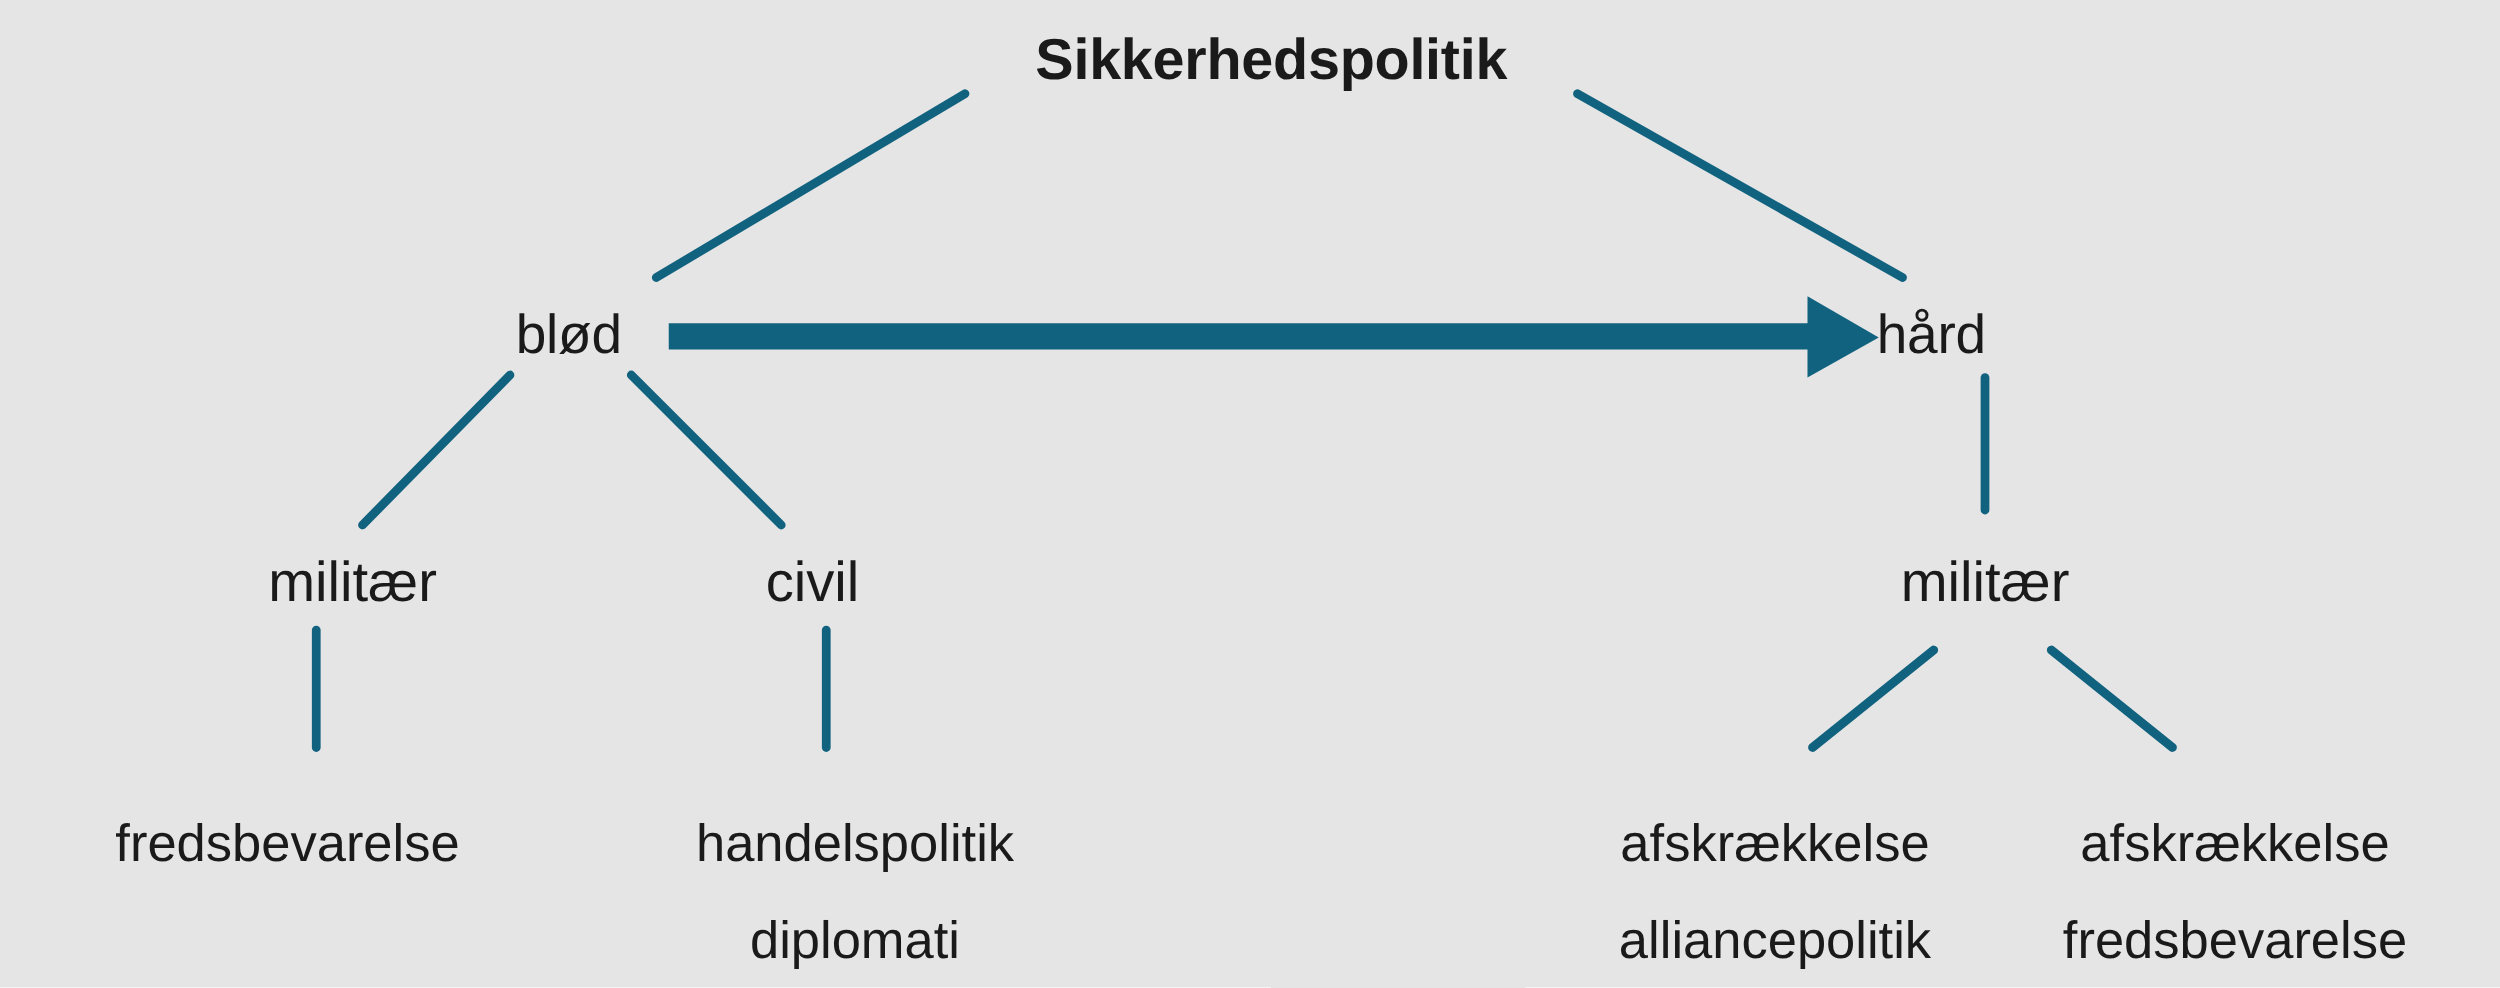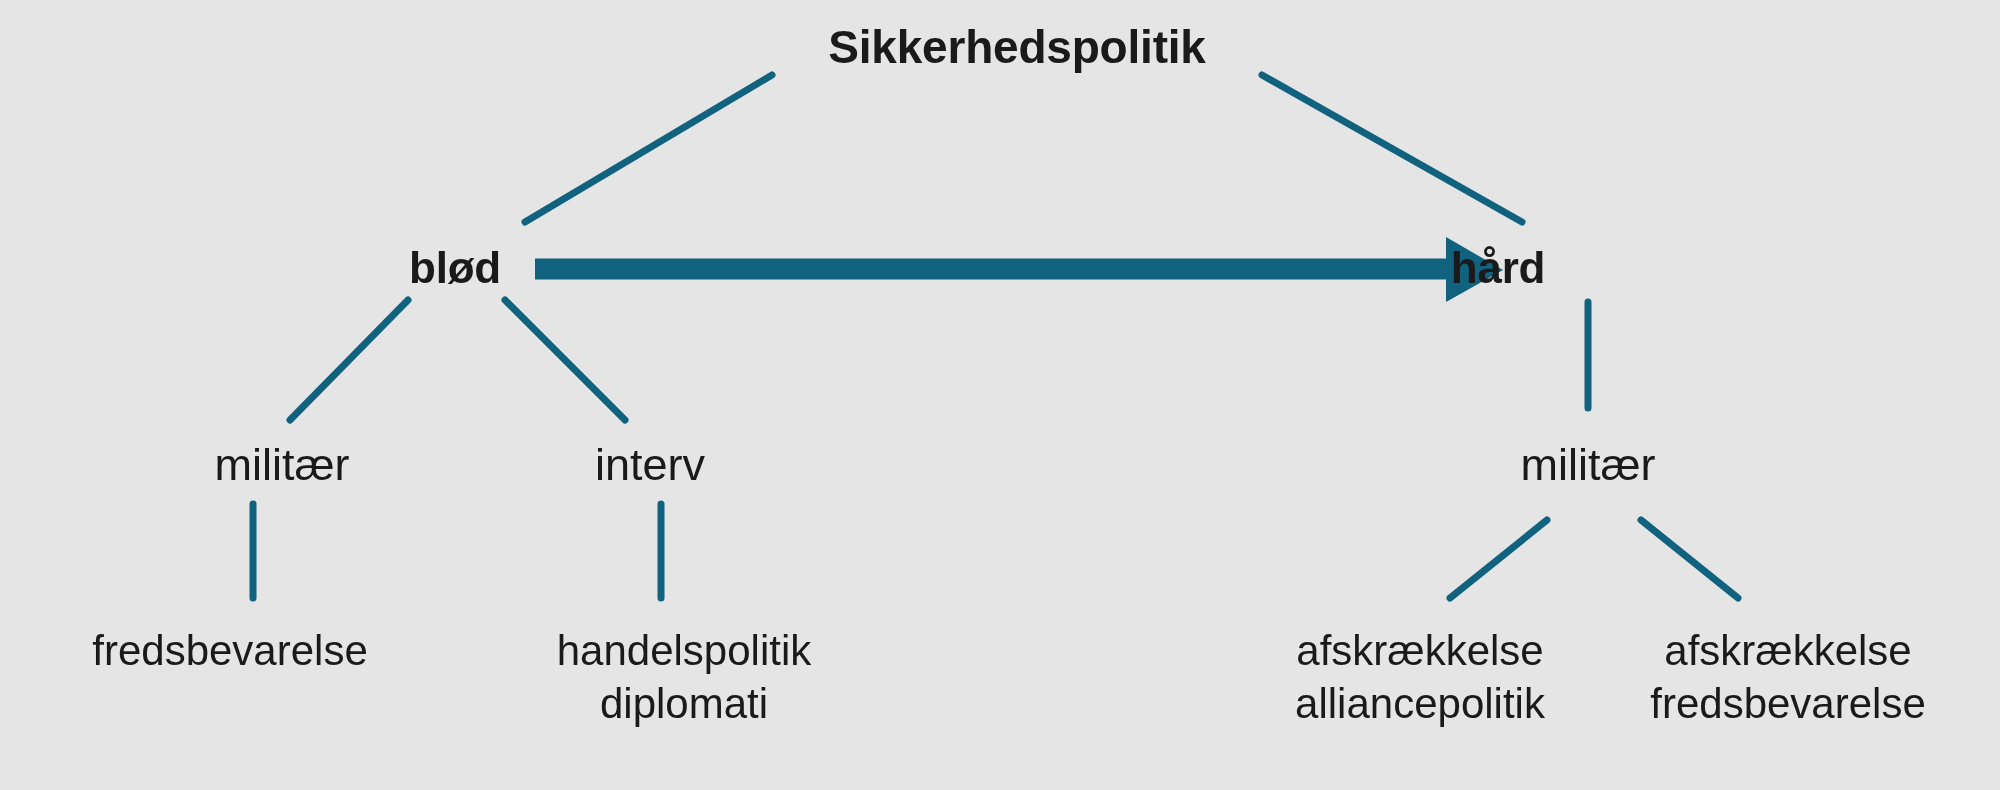--- a/index.html
+++ b/index.html
@@ -35,39 +35,40 @@
     transform: translate(-50%, -50%);
     text-align: center;
   }
   .node-root {
     font-size: 46px;
     font-weight: bold;
     letter-spacing: -0.2px;
   }
   .node-level1 {
     font-size: 44px;
-    font-weight: bold;
+    font-weight: normal;
     letter-spacing: -0.2px;
   }
   .node-level2 {
     font-size: 45px;
     font-weight: normal;
   }
   .leaf {
     position: absolute;
     transform: translate(-50%, 0);
     text-align: center;
     font-size: 42px;
     font-weight: normal;
     line-height: 1.26;
     color: #1a1a1a;
     white-space: nowrap;
   }
   .leaf-line {
     display: block;
+    margin-top: 24px;
   }
 </style>
 </head>
 <body>
 
 <div id="canvas">
 
   <svg id="edges" viewBox="0 0 2000 790">
 
     <line x1="772" y1="75" x2="525" y2="222" stroke="#10627f" stroke-width="7" stroke-linecap="round"></line>
@@ -86,25 +87,25 @@
     <line x1="1588" y1="302" x2="1588" y2="408" stroke="#10627f" stroke-width="7" stroke-linecap="round"></line>
 
     <line x1="1547" y1="520" x2="1450" y2="598" stroke="#10627f" stroke-width="7" stroke-linecap="round"></line>
     <line x1="1641" y1="520" x2="1738" y2="598" stroke="#10627f" stroke-width="7" stroke-linecap="round"></line>
   </svg>
 
   <div class="node node-root" style="left:1017px; top:47px;">Sikkerhedspolitik</div>
 
   <div class="node node-level1" style="left:455px; top:268px;">blød</div>
 
-  <div class="node node-level1" style="left:1498px; top:268px;">hård</div>
+  <div class="node node-level1" style="left:1545px; top:268px;">hård</div>
 
   <div class="node node-level2" style="left:282px; top:465px;">militær</div>
 
-  <div class="node node-level2" style="left:650px; top:465px;">interv</div>
+  <div class="node node-level2" style="left:650px; top:465px;">civil</div>
 
   <div class="node node-level2" style="left:1588px; top:465px;">militær</div>
 
   <div class="leaf" style="left:230px; top:625px;">
     <span class="leaf-line">fredsbevarelse</span>
   </div>
 
   <div class="leaf" style="left:1420px; top:625px;">
     <span class="leaf-line">afskrækkelse</span>
     <span class="leaf-line">alliancepolitik</span>

